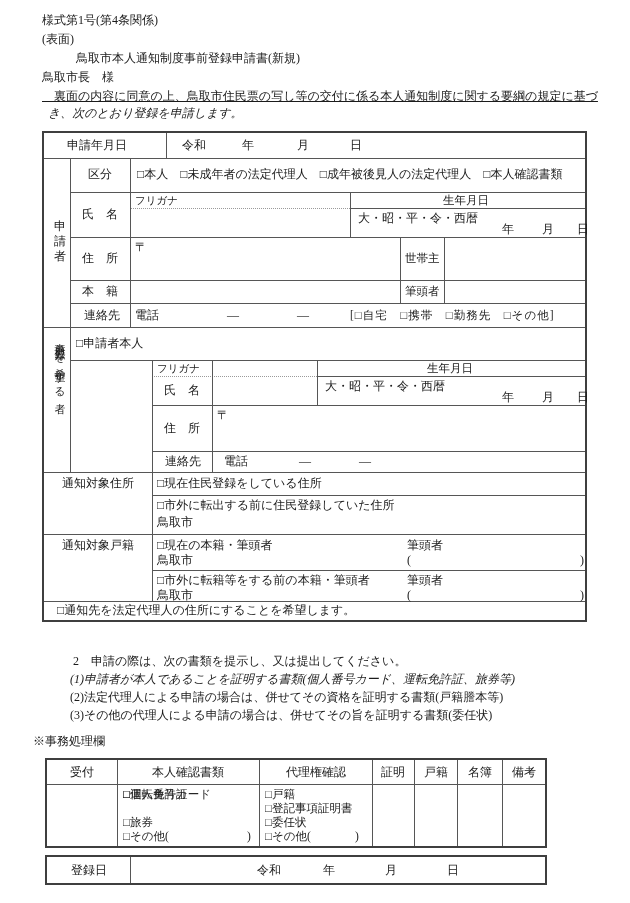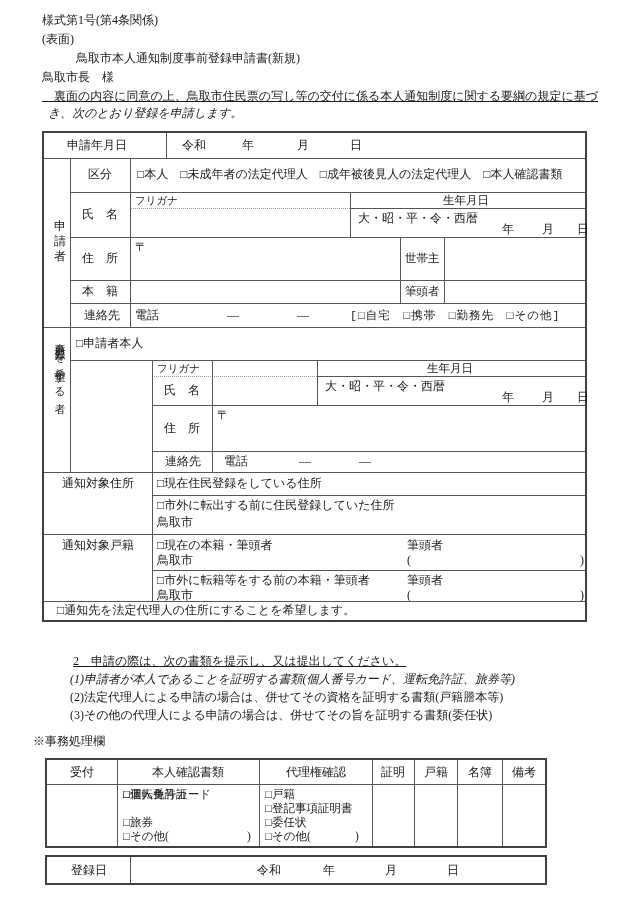--- a/index.html
+++ b/index.html
@@ -82,21 +82,21 @@
     <div class="t" style="left:91px;top:108px;">〒</div>
     <div class="t s115" style="left:361px;top:119px;">世帯主</div>
 
     <div class="t" style="left:38px;top:152px;">本　籍</div>
     <div class="t s115" style="left:361px;top:152px;">筆頭者</div>
 
     <div class="t" style="left:40px;top:176px;">連絡先</div>
     <div class="t" style="left:91px;top:176px;">電話</div>
     <div class="t" style="left:183px;top:176px;">―</div>
     <div class="t" style="left:253px;top:176px;">―</div>
-    <div class="t s115" style="left:306px;top:176px;letter-spacing:1px;font-family:Liberation Mono, monospace;">[□自宅　□携帯　□勤務先　□その他]</div>
+    <div class="t s115" style="left:306px;top:176px;letter-spacing:1px;">[□自宅　□携帯　□勤務先　□その他]</div>
 
     <div class="vtext s11" style="left:8px;top:201px;letter-spacing:2.5px;">事前登録を希望する者</div>
     <div class="t" style="left:32px;top:204px;">□申請者本人</div>
 
 
     <div class="t sm" style="left:113px;top:230px;">フリガナ</div>
     <div class="t s115" style="left:383px;top:229px;">生年月日</div>
     <div class="t" style="left:120px;top:251px;">氏　名</div>
     <div class="t" style="left:281px;top:247px;">大・昭・平・令・西暦</div>
     <div class="t" style="left:458px;top:258px;">年</div>
@@ -125,21 +125,21 @@
 
     <div class="t" style="left:113px;top:441px;">□市外に転籍等をする前の本籍・筆頭者</div>
     <div class="t" style="left:363px;top:441px;">筆頭者</div>
     <div class="t" style="left:113px;top:456px;">鳥取市</div>
     <div class="t" style="left:363px;top:456px;">(</div>
     <div class="t" style="left:536px;top:456px;">)</div>
 
     <div class="t" style="left:13px;top:471px;">□通知先を法定代理人の住所にすることを希望します。</div>
   </div>
 
-  <div class="t" style="left:73px;top:655px;text-decoration:underline;">2　申請の際は、次の書類を提示し、又は提出してください。</div>
+  <div class="t" style="left:73px;top:655px;">2　申請の際は、次の書類を提示し、又は提出してください。</div>
   <div class="t" style="left:70px;top:673px;font-style:italic;">(1)申請者が本人であることを証明する書類(個人番号カード、運転免許証、旅券等)</div>
   <div class="t" style="left:70px;top:691px;">(2)法定代理人による申請の場合は、併せてその資格を証明する書類(戸籍謄本等)</div>
   <div class="t" style="left:70px;top:709px;">(3)その他の代理人による申請の場合は、併せてその旨を証明する書類(委任状)</div>
 
   <div class="t" style="left:33px;top:735px;">※事務処理欄</div>
 
   <div class="box" style="left:45px;top:758px;width:498px;height:86px;">
     <div class="hl" style="top:24px;left:0;width:498px;"></div>
     <div class="vl" style="left:70px;top:0;height:86px;"></div>
     <div class="vl" style="left:212px;top:0;height:86px;"></div>

